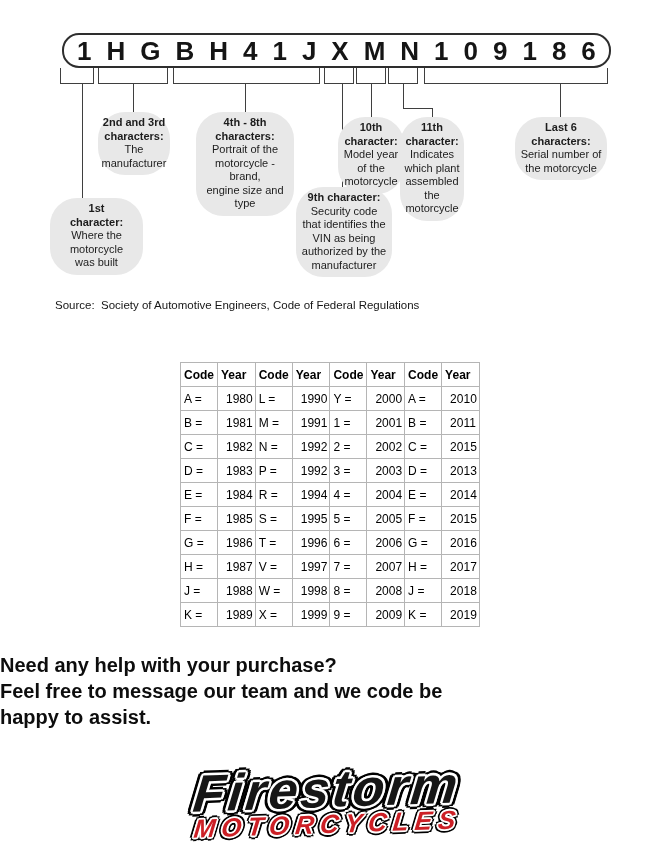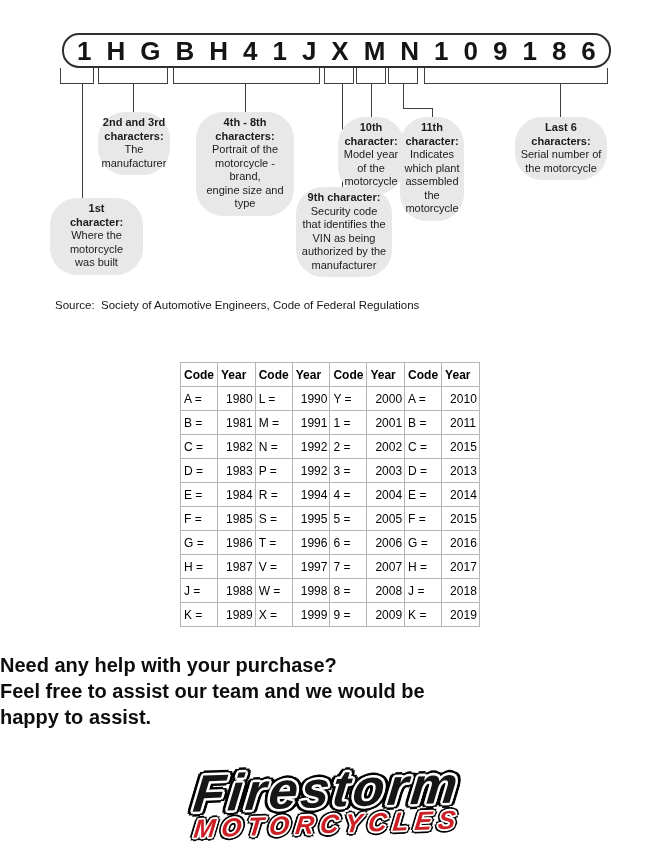--- a/index.html
+++ b/index.html
@@ -309,21 +309,21 @@
         <td>9 =</td>
         <td class="y">2009</td>
         <td>K =</td>
         <td class="y">2019</td>
       </tr>
     </tbody>
   </table>
 
   <div class="help">
     <div>Need any help with your purchase?</div>
-    <div>Feel free to assist our team and we would be</div>
+    <div>Feel free to message our team and we code be</div>
     <div>happy to assist.</div>
   </div>
 
   <div class="logo">
     <div class="logo-fire">Firestorm</div><br>
     <div class="logo-moto">MOTORCYCLES</div>
   </div>
 
 </div>
 

